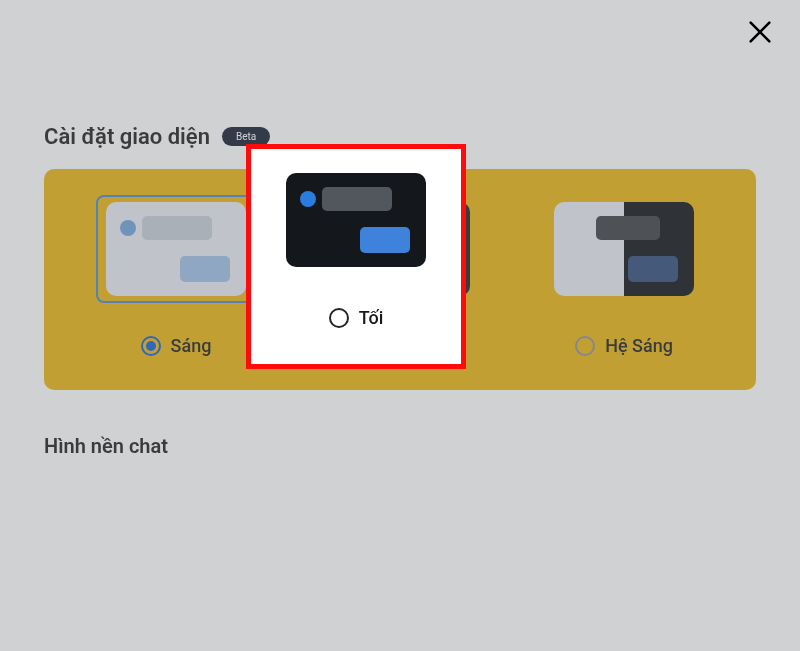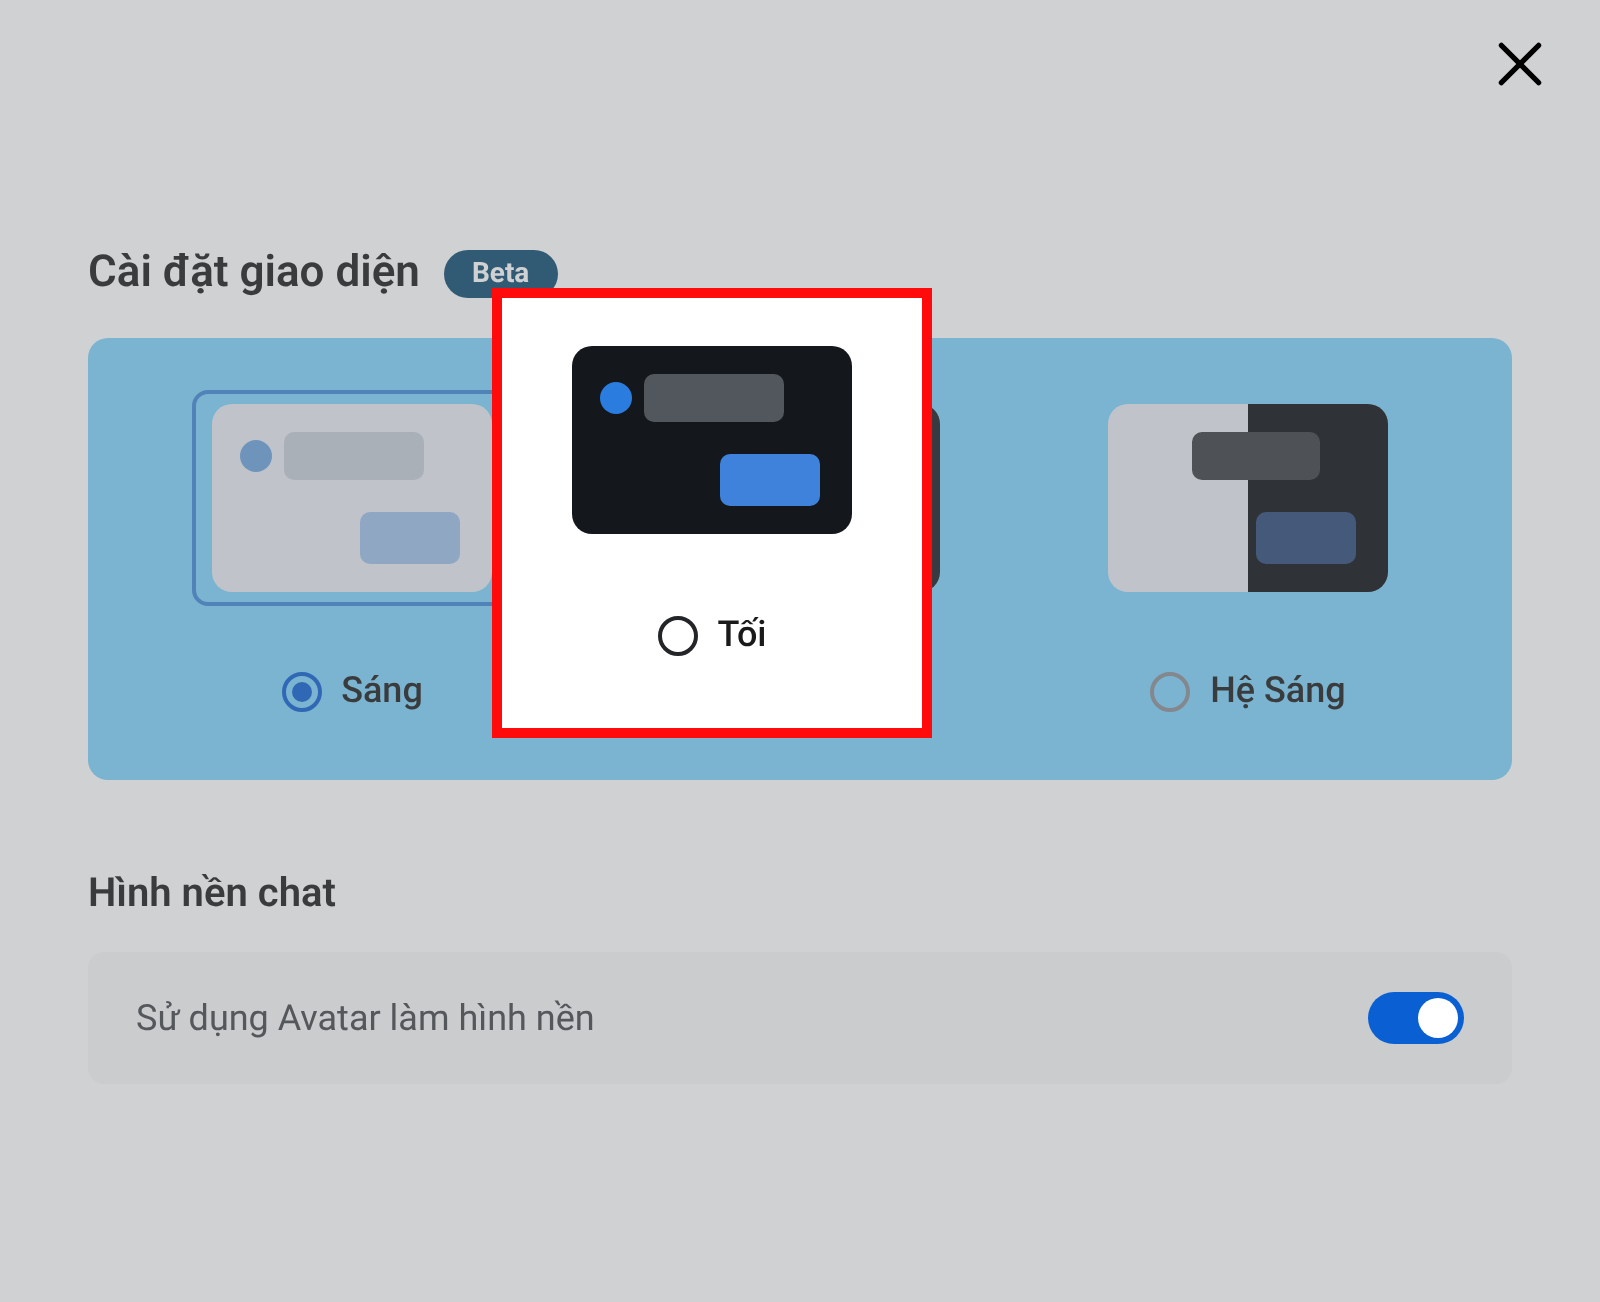--- a/index.html
+++ b/index.html
@@ -52,30 +52,30 @@
       align-items: center;
       gap: 12px;
       margin-bottom: 20px;
     }
     .section-title {
       font-size: 22px;
       font-weight: 600;
       color: #1a1a1a;
     }
     .badge {
-      background: #0c4a6e;
+      background: #0f172a;
       color: #fff;
-      font-size: 14px;
-      font-weight: 700;
+      font-size: 10px;
+      font-weight: 400;
       padding: 4px 14px;
       border-radius: 14px;
     }
 
     .theme-panel {
-      background: #7dd3fc;
+      background: #eab308;
       border-radius: 10px;
       padding: 26px 28px 34px 28px;
       display: flex;
       gap: 16px;
       margin-bottom: 44px;
     }
 
     .theme-option {
       flex: 1;
       display: flex;
@@ -301,26 +301,20 @@
       <div class="radio-row">
         <div class="radio"></div>
         <div class="radio-label">Hệ Sáng</div>
       </div>
     </div>
 
   </div>
 
   <div class="bg-section-title">Hình nền chat</div>
 
-  <div class="setting-row">
-    <div class="setting-label">Sử dụng Avatar làm hình nền</div>
-    <div class="toggle">
-      <div class="toggle-knob"></div>
-    </div>
-  </div>
 
 </div>
 
 <div class="dim-overlay"></div>
 
 <div class="highlight-box">
   <div class="thumb thumb-dark">
     <div class="dot"></div>
     <div class="bar-top"></div>
     <div class="bar-bottom"></div>

